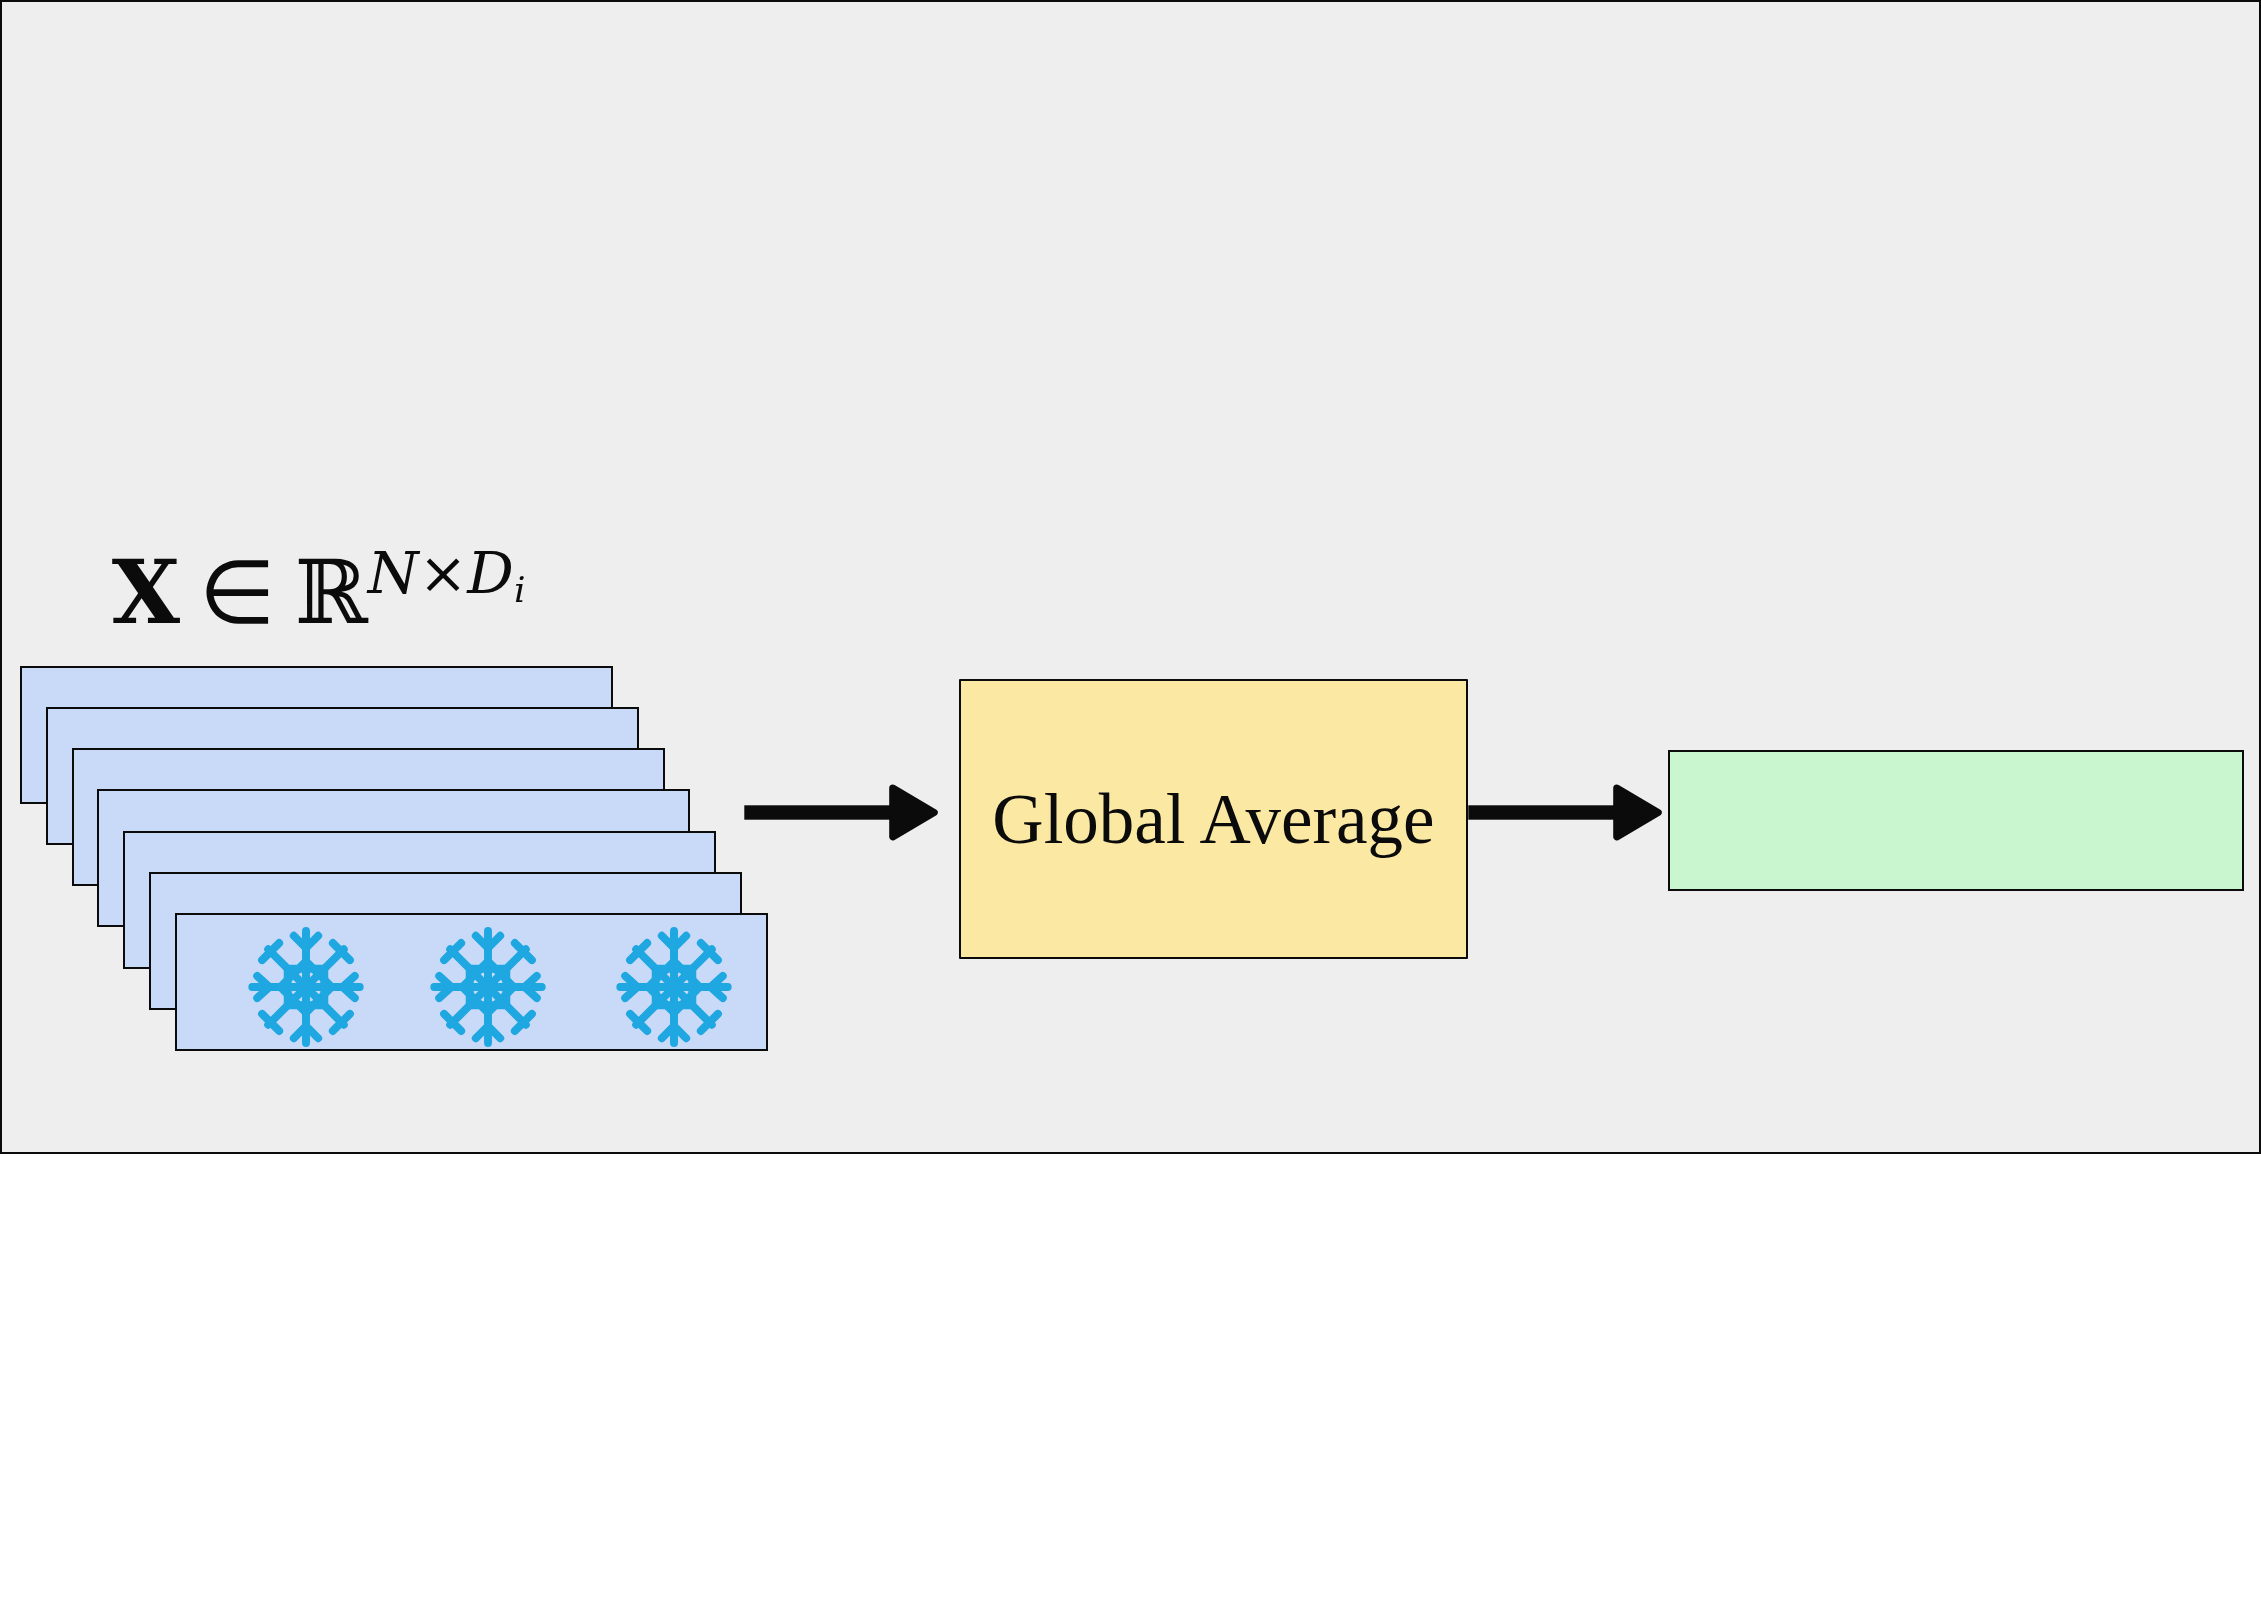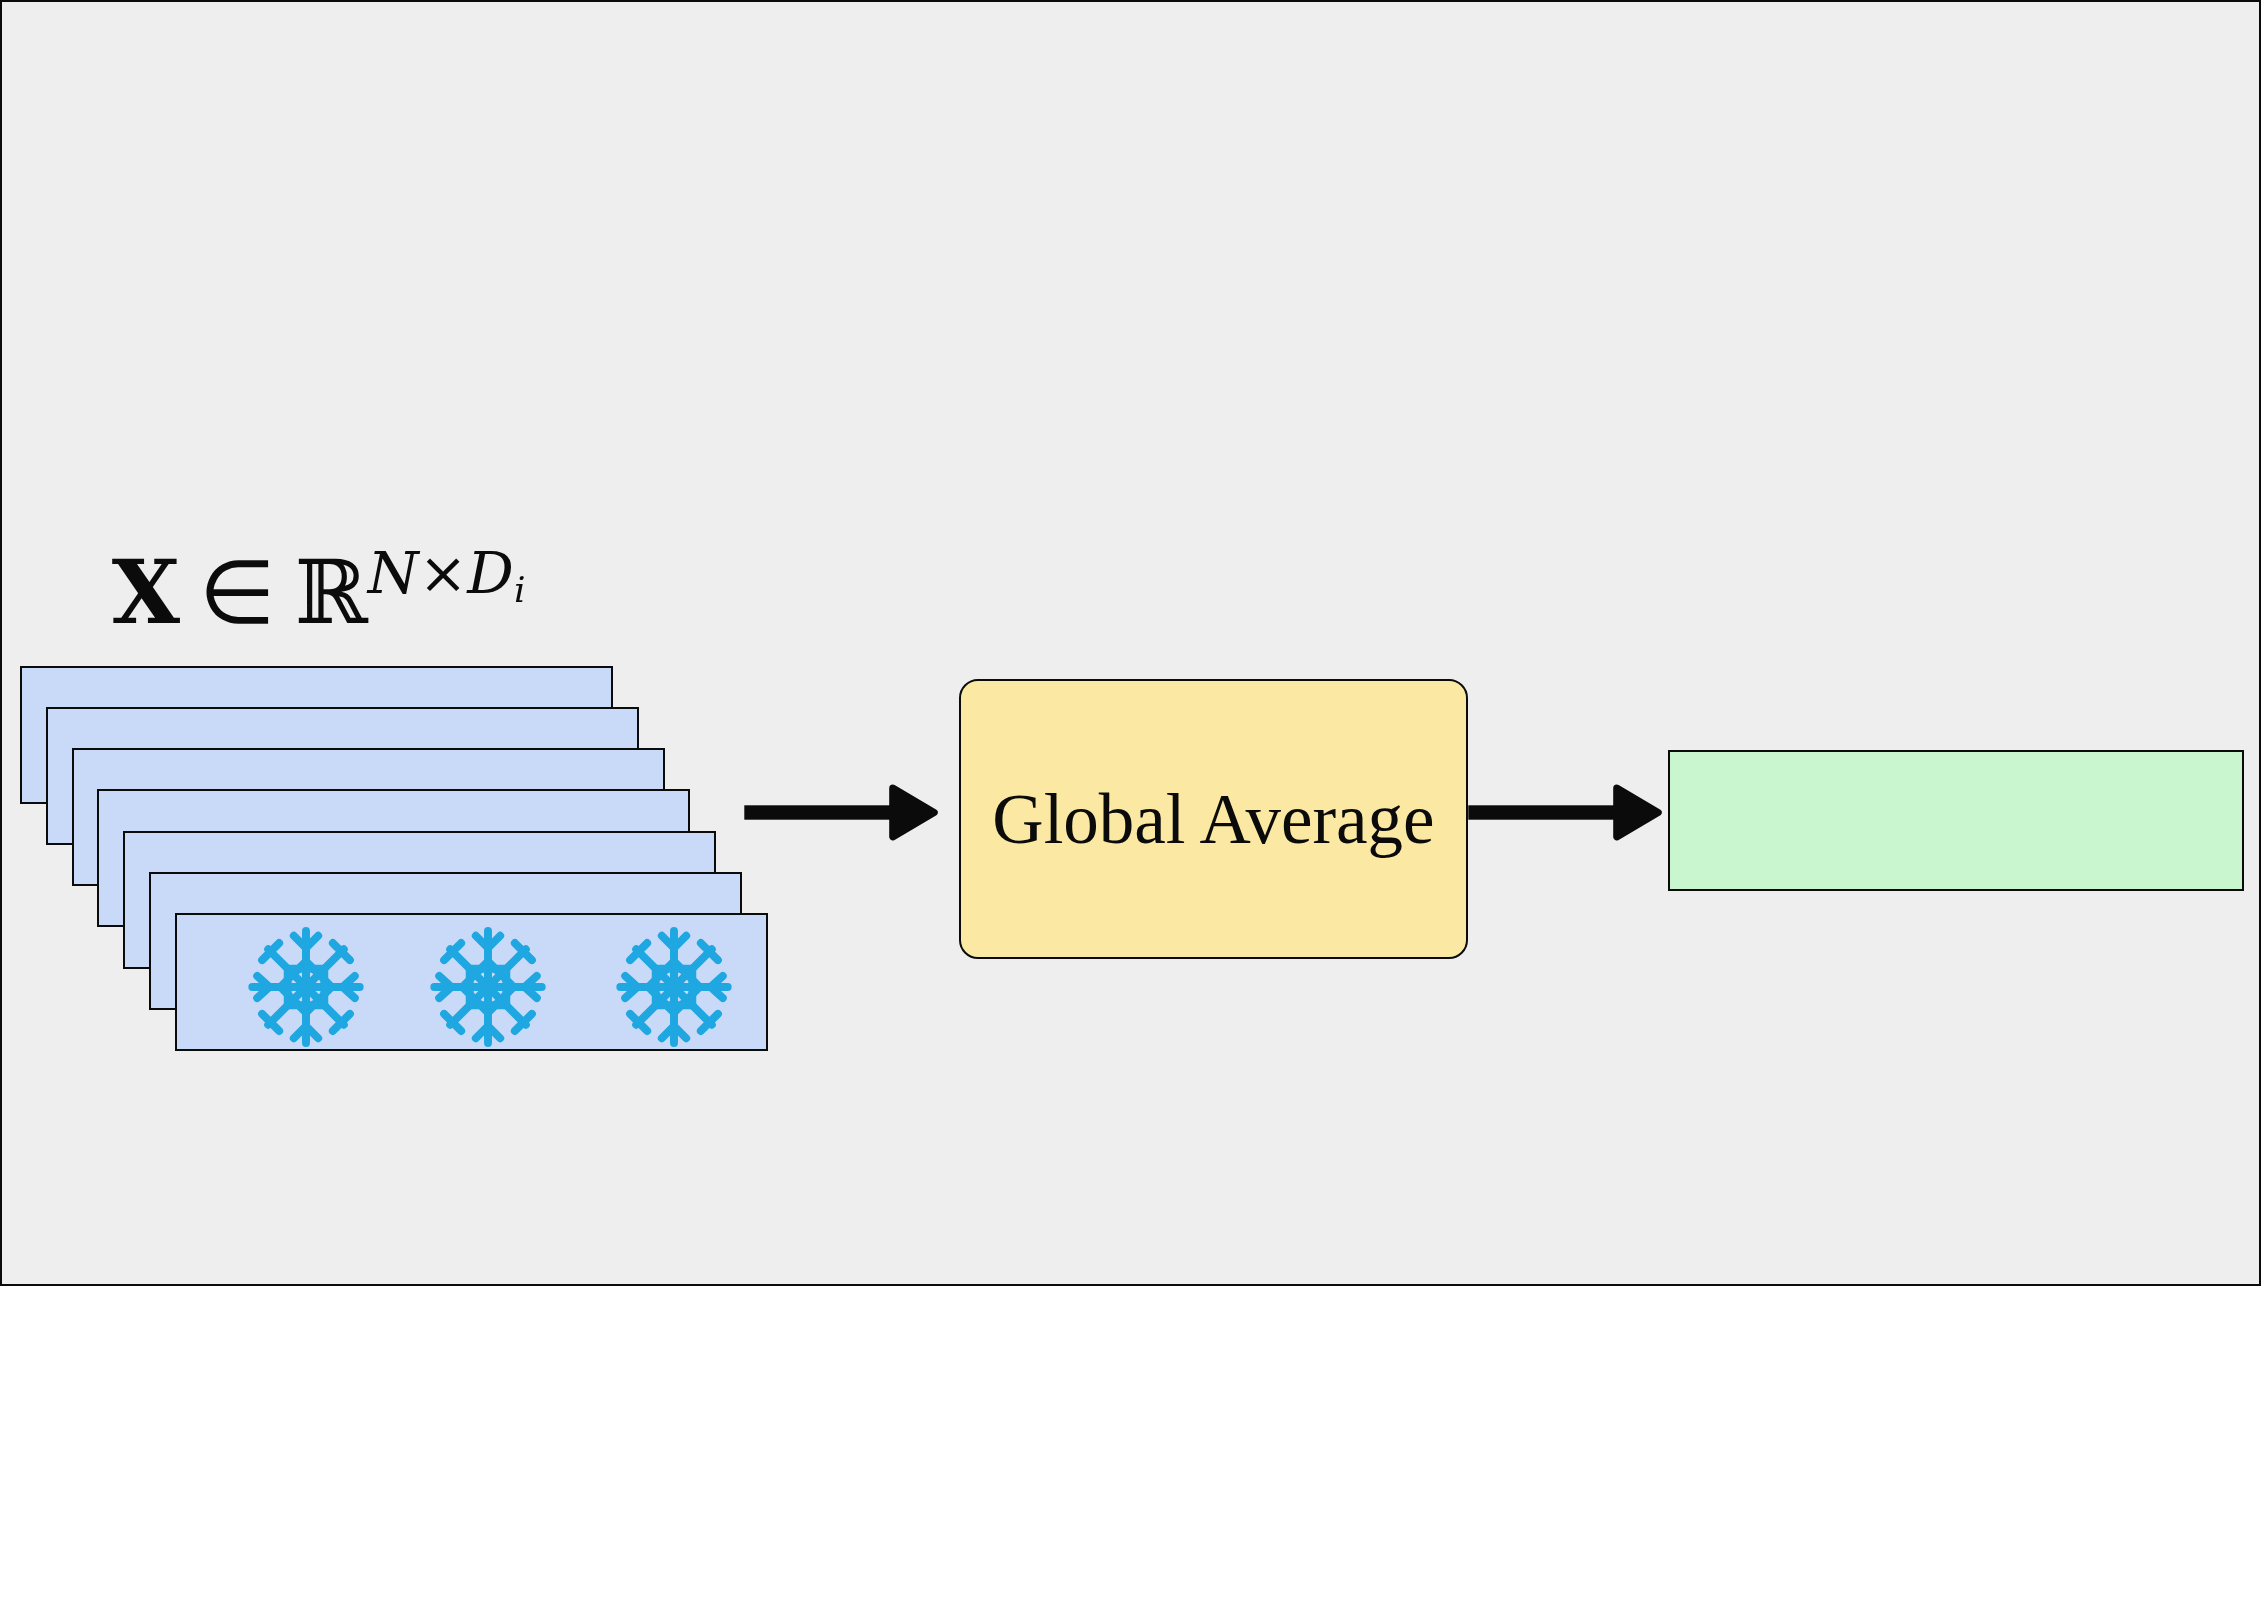--- a/index.html
+++ b/index.html
@@ -1,18 +1,18 @@
 <!DOCTYPE html>
 <html style="--bg: #eeeeee; --ink: #0b0b0b; --blue: #c9daf8; --yellow: #fbe9a3; --green: #c9f6cf; --flake: #1ea7e0;font-size:7.2px"><head>
 <meta charset="utf-8">
 <style>
   html,body{margin:0;padding:0;background:#ffffff;}
   .canvas{
     position:relative;
-    width:2261px;height:1286px;
+    width:2261px;height:1154px;
     background:var(--bg,#eeeeee);
     border:2.7px solid #0b0b0b;
     box-sizing:border-box;
     overflow:hidden;
     font-family:"DejaVu Serif","DejaVu Sans",serif;
     color:#0b0b0b;
     padding-left:36px;
   }
 
   
@@ -62,21 +62,21 @@
   .flow-arrow{position:absolute;width:199px;height:63px;color:var(--ink,#0b0b0b);}
   #arrow-1{left:740px;top:779px;}
   #arrow-2{left:1464px;top:779px;}
 
   
   #pooling-box{
     position:absolute;left:957px;top:677px;
     width:509px;height:280px;
     background:var(--yellow,#fbe9a3);
     border:2.7px solid #0b0b0b;
-    border-radius:19px;
+    border-radius:1px;
     box-sizing:border-box;
     display:flex;flex-direction:row;
     align-items:center;justify-content:center;
     font-family:"Liberation Serif","DejaVu Serif",serif;
     font-size:71px;line-height:128px;
     text-align:center;
   }
 
   
   #output-vector{

